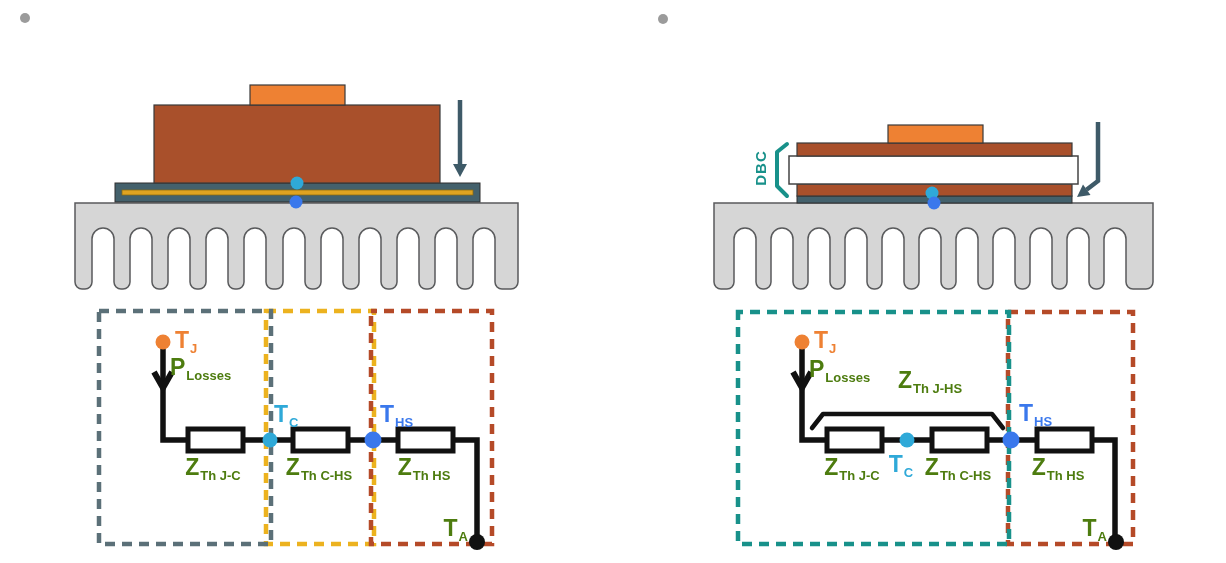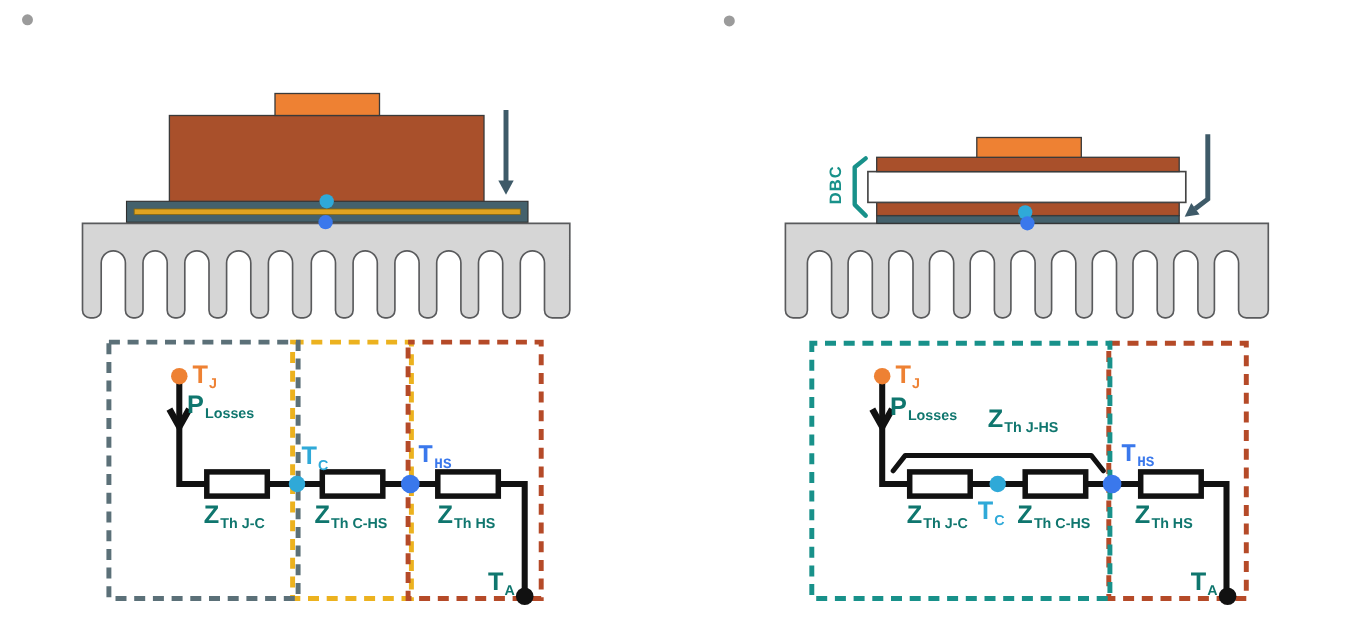--- a/index.html
+++ b/index.html
@@ -1,27 +1,27 @@
 <!DOCTYPE html>
 <html style="--orange: #EE8133; --rust: #A9502B; --slate: #44616C; --arrow: #3E5A68; --heatsink: #D6D6D6; --heatsink_outline: #595A5C; --gold: #DFA321; --cyan: #2FA9D8; --blue: #3A78EC; --wire: #111111; --teal: #18918A; --dash_gray: #5B7078; --dash_yellow: #ECB21F; --dash_red: #B54A28; --bullet: #9B9B9B; --white: #FFFFFF;"><head>
 <meta charset="utf-8">
 <style>
   html,body{margin:0;padding:0;background:#fff;}
   .canvas{position:relative;width:1226px;height:563px;background:#ffffff;overflow:hidden;
           font-family:"Liberation Sans",sans-serif;}
   .bullet{position:absolute;width:10px;height:10px;border-radius:50%;background:var(--bullet);}
   .layer{position:absolute;left:0;top:0;}
-  .lbl{position:absolute;white-space:nowrap;font-weight:bold;color:#0f766e;line-height:1;}
+  .lbl{position:absolute;white-space:nowrap;font-weight:bold;color:#4d7c0f;line-height:1;}
   .lbl .m{font-size:23px;}
   .lbl .s{font-size:13px;position:relative;top:5px;margin-left:1px;}
   .centered{transform:translateX(-50%);}
   .right-anchor{transform:translateX(-100%);}
   .c-orange{color:var(--orange);}
   .c-cyan{color:var(--cyan);text-align:center;}
-  .c-blue{color:var(--blue);font-family:Liberation Mono, monospace;}
+  .c-blue{color:var(--blue);}
   .dbc{position:absolute;transform:translate(-50%,-50%) rotate(-90deg);
        font-size:15px;font-weight:bold;letter-spacing:1px;color:var(--teal);}
 </style>
 </head>
 <body>
 
 <div class="canvas">
 
   <div class="bullet" style="left:20px;top:13px"></div>
   <div class="bullet" style="left:658px;top:14px"></div>

